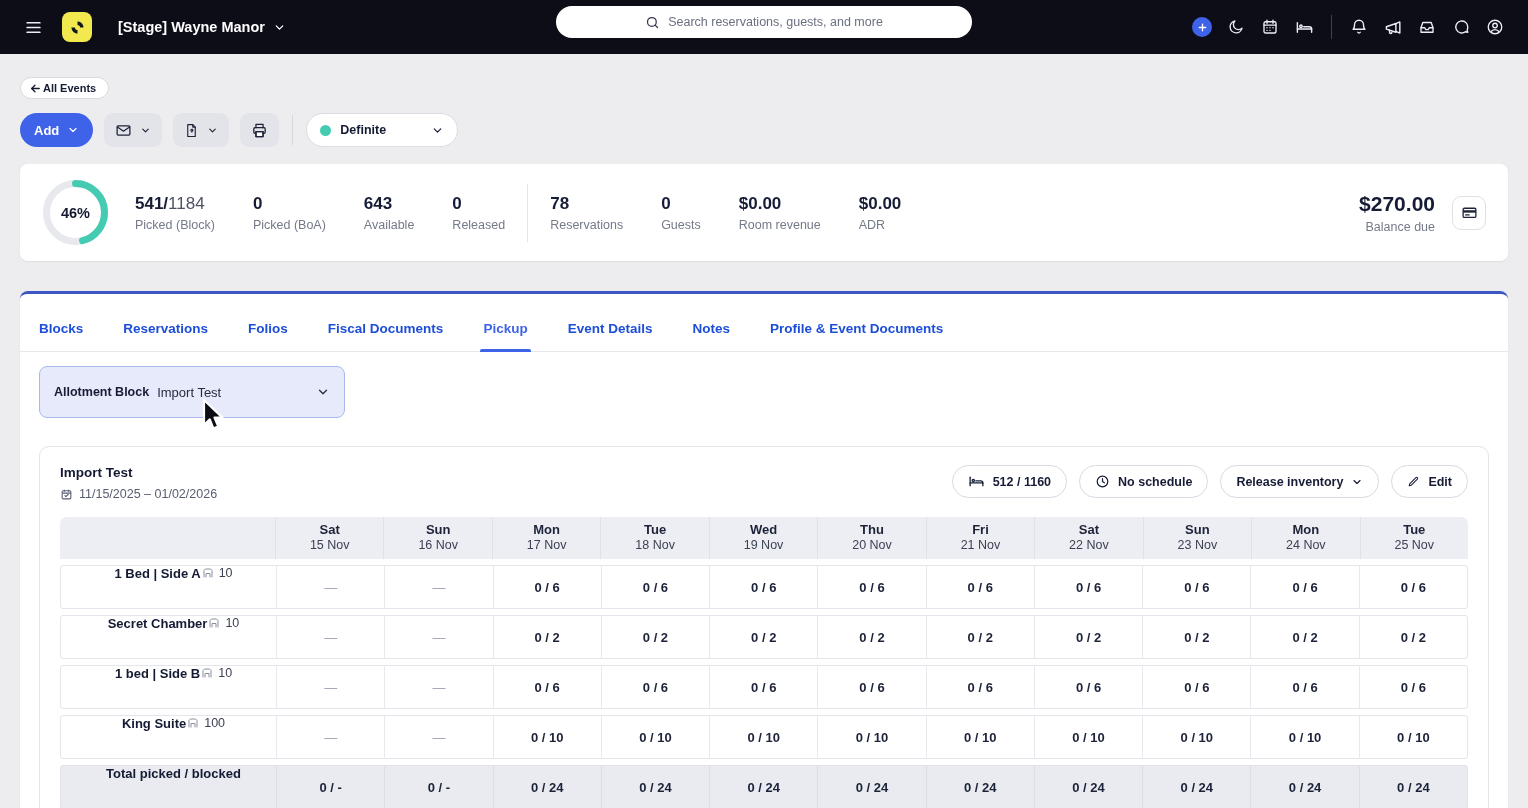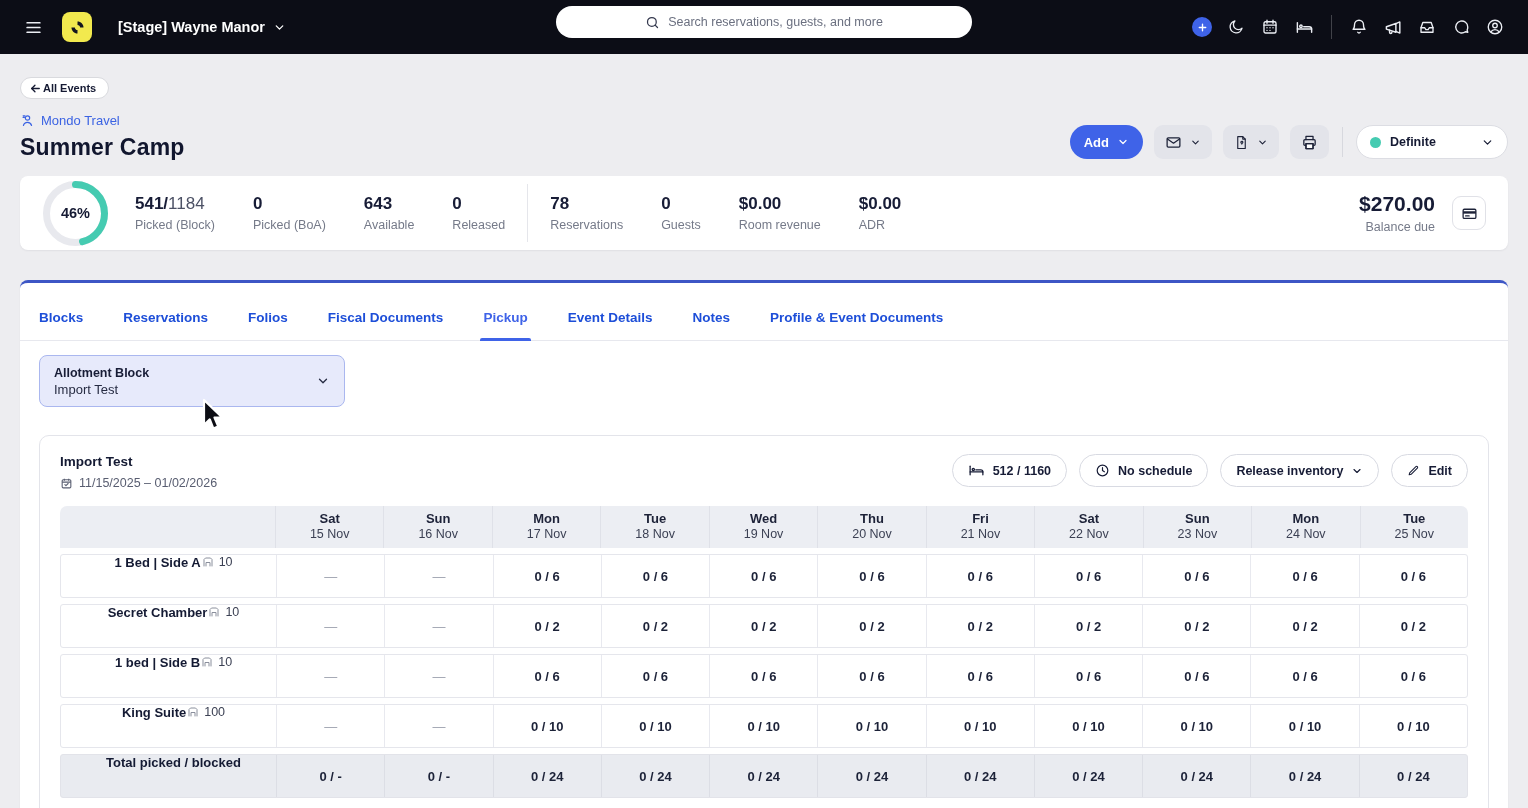--- a/index.html
+++ b/index.html
@@ -27,42 +27,42 @@
   .header-actions { display:flex; align-items:center; gap:11px; padding-bottom:2px; }
   .btn-add { height:34px; padding:0 14px; background:#3f63e8; color:#fff; border:none; border-radius:17px; font-size:13px; font-weight:700; display:flex; align-items:center; gap:8px; cursor:pointer; font-family:inherit; }
   .btn-gray { height:34px; padding:0 11px; background:#e3e4ea; border:none; border-radius:9px; display:flex; align-items:center; gap:8px; color:#1d2238; cursor:pointer; }
   .hdr-divider { width:1px; height:30px; background:#d7d8de; margin:0 2px; }
   .status-pill { height:34px; width:152px; background:#fff; border:1px solid #dcdde3; border-radius:17px; display:flex; align-items:center; gap:9px; padding:0 13px; cursor:pointer; }
   .status-dot { width:11px; height:11px; border-radius:50%; background:#45cbb1; }
   .status-pill span { font-size:12.5px; font-weight:700; }
   .status-pill .chev { margin-left:auto; }
 
   
-  .stats-card { margin-top:15px; height:74px; background:#fff; border-radius:8px; box-shadow:0 1px 2px rgba(16,24,40,.06); display:flex; align-items:center; padding:0 22px; }
+  .stats-card { margin-top:15px; height:97px; background:#fff; border-radius:8px; box-shadow:0 1px 2px rgba(16,24,40,.06); display:flex; align-items:center; padding:0 22px; }
   .donut-wrap { position:relative; width:67px; height:67px; margin-right:26px; flex:none; }
   .donut-wrap .pct { position:absolute; inset:0; display:flex; align-items:center; justify-content:center; font-size:14.5px; font-weight:700; color:#151a33; }
   .stats-group { display:flex; align-items:flex-start; gap:38px; }
   .stat-value { font-size:17px; font-weight:800; color:#171c36; white-space:nowrap; }
   .stat-value .light { font-weight:400; color:#4c5165; }
   .stat-label { margin-top:4px; font-size:12.5px; color:#757a89; white-space:nowrap; }
   .stats-divider { width:1px; height:58px; background:#e5e6eb; margin:0 22px; }
   .balance { margin-left:auto; text-align:right; }
   .balance .stat-value { font-size:21px; }
   .card-btn { width:34px; height:34px; margin-left:17px; background:#fff; border:1px solid #e0e1e7; border-radius:9px; display:flex; align-items:center; justify-content:center; color:#1d2238; cursor:pointer; }
 
   
   .tab-panel { margin-top:30px; background:#fff; border-radius:8px 8px 0 0; border-top:3px solid #3d56c5; min-height:530px; box-shadow:0 1px 2px rgba(16,24,40,.06); }
   .tabs { display:flex; gap:40px; padding:27px 19px 0; border-bottom:1px solid #e7e8ee; }
   .tab { padding-bottom:15px; font-size:13.5px; font-weight:700; color:#1d4ed8; cursor:pointer; position:relative; white-space:nowrap; }
   .tab.active { color:#3f63e8; }
   .tab.active::after { content:""; position:absolute; left:-3px; right:-3px; bottom:-1px; height:3px; border-radius:2px 2px 0 0; background:#3f63e8; }
   .panel-body { padding:14px 19px 20px; }
 
   .allot-select { width:306px; height:52px; background:#e7eafb; border:1px solid #aab7ef; border-radius:8px; display:flex; align-items:center; padding:0 14px; cursor:pointer; }
-  .allot-text { display:flex; flex-direction:column; gap:2px;justify-content:flex-end; }
+  .allot-text { display:flex; flex-direction:row; gap:8px;justify-content:flex-end; }
   .allot-label { font-size:12.5px; font-weight:700; color:#171c36; }
   .allot-value { font-size:13px; color:#262b42; }
   .allot-select .chev { margin-left:auto; color:#262b42; }
 
   
   .block-card { margin-top:28px; border:1px solid #e3e4ea; border-radius:10px; padding:18px 20px 20px; }
   .block-head { display:flex; align-items:flex-start; justify-content:space-between; }
   .block-title { font-size:13.5px; font-weight:800; color:#141a33; }
   .block-dates { margin-top:7px; display:flex; align-items:center; gap:6px; font-size:12.5px; color:#585d70; }
   .block-badges { display:flex; align-items:center; gap:12px; }
@@ -188,31 +188,20 @@
 
   <button class="back-pill">
     <svg width="13" height="13" viewBox="0 0 24 24" fill="none" stroke="#151a33" stroke-width="2.4" stroke-linecap="round" stroke-linejoin="round">
         <path d="M19 12H5"></path>
         <path d="M11 6l-6 6 6 6"></path>
       </svg>
     <span>All Events</span>
   </button>
 
   <div class="header-row">
-    <div>
-      <div class="agency-link">
-        <svg width="15" height="15" viewBox="0 0 24 24" fill="none" stroke="#3b63e3" stroke-width="1.9" stroke-linecap="round" stroke-linejoin="round">
-            <circle cx="12" cy="8" r="3.5"></circle>
-            <path d="M5.5 20c.8-3.2 3.4-5 6.5-5s5.7 1.8 6.5 5"></path>
-            <path d="M5 4.5h3M5 7h2"></path>
-          </svg>
-        <span>Mondo Travel</span>
-      </div>
-      <div class="page-title">Summer Camp</div>
-    </div>
 
     <div class="header-actions">
       <button class="btn-add">
         <span>Add</span>
         <svg class="chev" width="12" height="12" viewBox="0 0 24 24" fill="none" stroke="#fff" stroke-width="2.4" stroke-linecap="round" stroke-linejoin="round">
             <path d="M6 9l6 6 6-6"></path>
           </svg>
       </button>
       <button class="btn-gray">
         <svg width="17" height="17" viewBox="0 0 24 24" fill="none" stroke="currentColor" stroke-width="1.8" stroke-linecap="round" stroke-linejoin="round">

